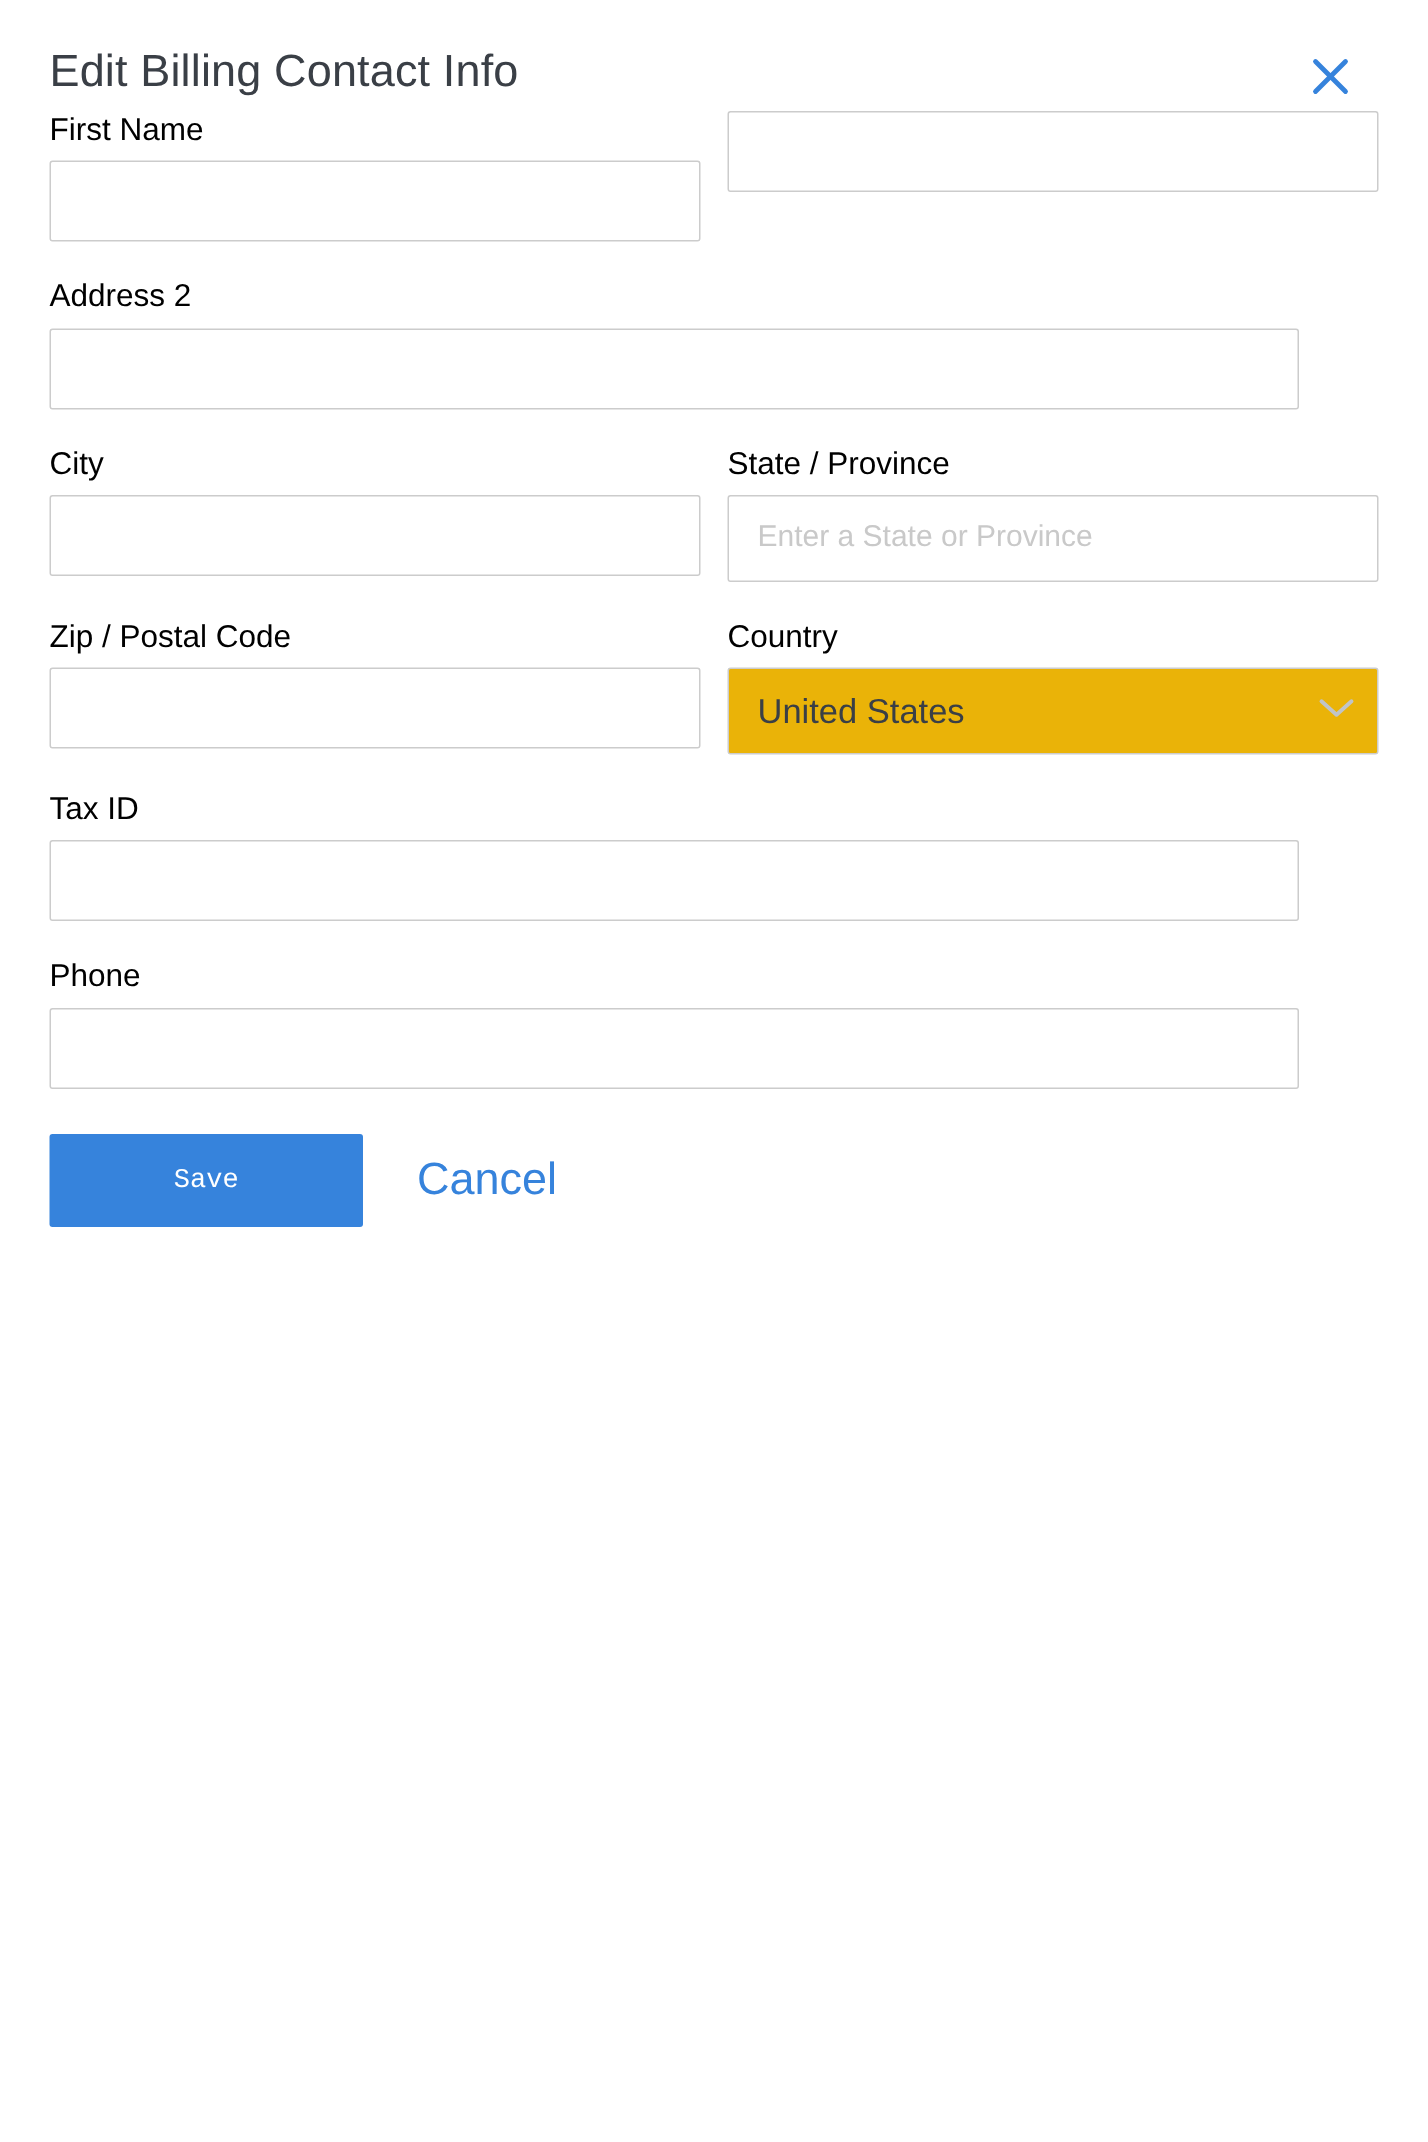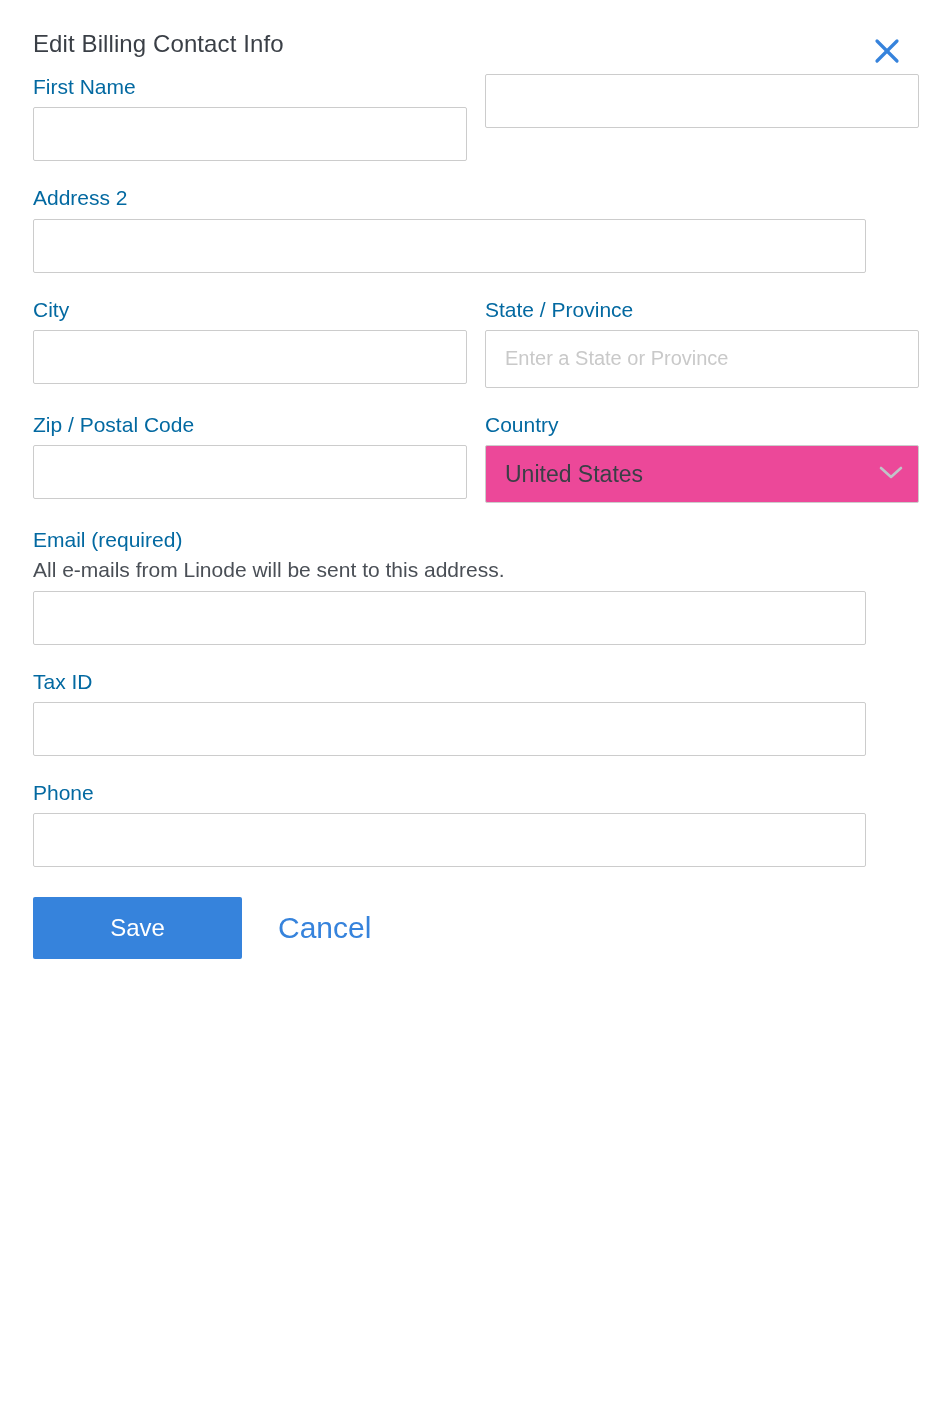--- a/index.html
+++ b/index.html
@@ -20,42 +20,42 @@
     padding: 0 33px;
   }
   .dialog-header {
     display: flex;
     align-items: flex-start;
     justify-content: space-between;
     padding-top: 30px;
     padding-bottom: 6px;
   }
   .dialog-title {
-    font-size: 24px;
+    font-size: 30px;
     font-weight: 400;
     color: #3a3f46;
     letter-spacing: 0.1px;
     line-height: 1.2;
   }
   .close-icon {
     width: 34px;
     height: 34px;
     display: flex;
     align-items: center;
     justify-content: center;
     cursor: pointer;
     margin-right: 15px;
     margin-top: 4px;
   }
   .close-icon svg { display: block; }
 
   .field-label {
     font-size: 21px;
     font-weight: 400;
-    color: #0369a1;
+    color: #000000;
     line-height: 1.25;
     margin-bottom: 7px;
   }
   .field-sub {
     font-size: 21px;
     font-weight: 400;
     color: #4a4f56;
     line-height: 1.25;
     margin-top: -3px;
     margin-bottom: 7px;
@@ -85,21 +85,21 @@
 
   .select-wrap {
     position: relative;
     width: 100%;
   }
   .select-input {
     width: 100%;
     height: 58px;
     border: 1px solid #ccc;
     border-radius: 2px;
-    background: #ec4899;
+    background: #eab308;
     font-size: 23px;
     font-family: "Liberation Sans", sans-serif;
     color: #3a3f46;
     padding: 0 46px 0 19px;
     display: flex;
     align-items: center;
     cursor: pointer;
   }
   .chevron {
     position: absolute;
@@ -118,22 +118,22 @@
     display: flex;
     align-items: center;
     gap: 22px;
     margin-top: 30px;
   }
   .btn-save {
     background: #3683dc;
     border: none;
     border-radius: 2px;
     color: #ffffff;
-    font-size: 24px;
-    font-family: Liberation Sans, sans-serif;
+    font-size: 18px;
+    font-family: Liberation Mono, monospace;
     width: 209px;
     height: 62px;
     cursor: pointer;
   }
   .btn-cancel {
     background: transparent;
     border: none;
     color: #3683dc;
     font-size: 30px;
     font-family: "Liberation Sans", sans-serif;
@@ -196,25 +196,20 @@
         <div class="select-input">United States</div>
         <span class="chevron">
           <svg width="28" height="20" viewBox="0 0 28 20" aria-hidden="true">
             <polyline points="4,6 14,15 24,6" fill="none" stroke="#c0c4c8" stroke-width="2.6" stroke-linecap="round" stroke-linejoin="round"></polyline>
           </svg>
         </span>
       </div>
     </div>
   </div>
 
-  <div class="field field-narrow">
-    <div class="field-label">Email (required)</div>
-    <div class="field-sub">All e-mails from Linode will be sent to this address.</div>
-    <input class="text-input" type="text" placeholder="" style="">
-  </div>
 
   <div class="field field-narrow">
     <div class="field-label">Tax ID</div>
     <input class="text-input" type="text" placeholder="" style="">
   </div>
 
   <div class="field field-narrow">
     <div class="field-label">Phone</div>
     <input class="text-input" type="text" placeholder="" style="">
   </div>

